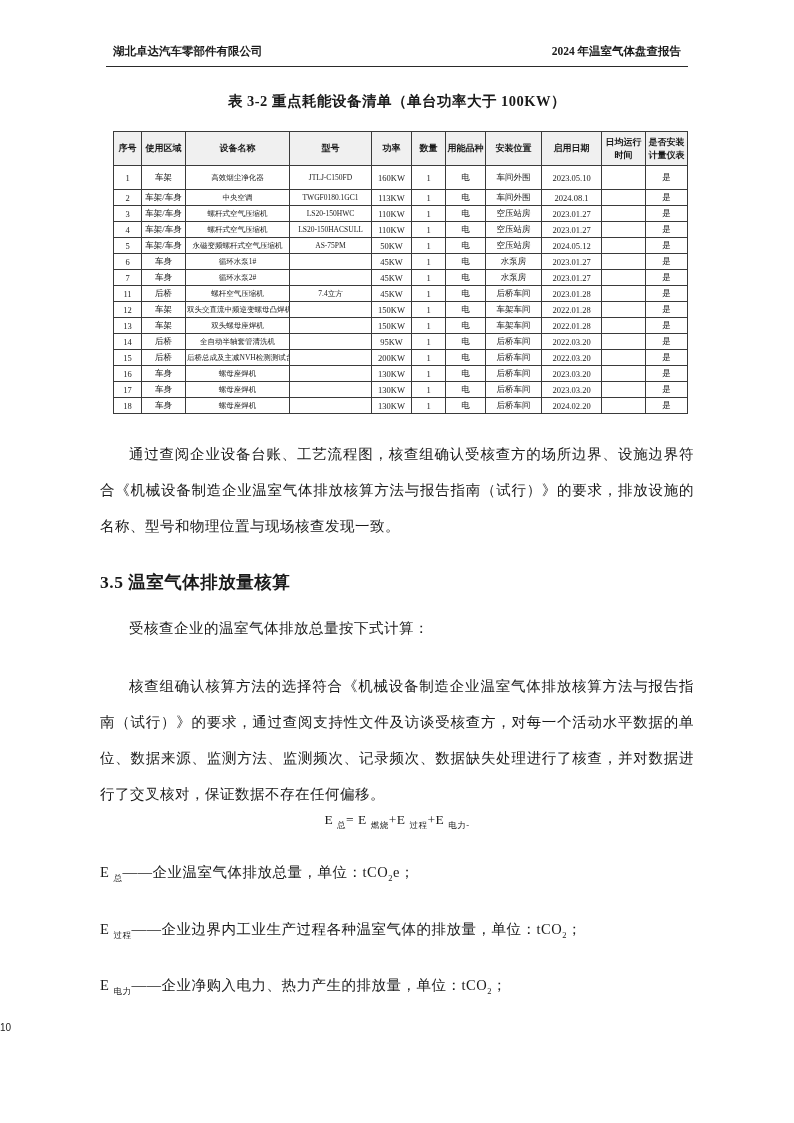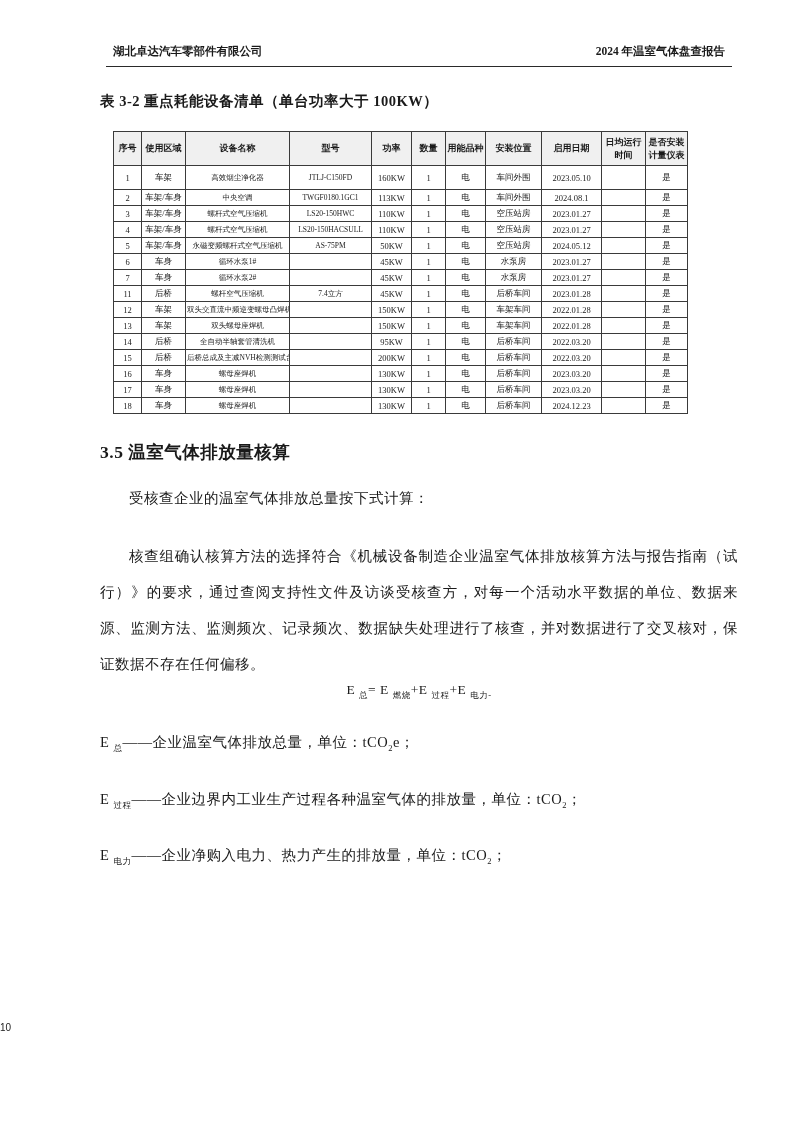--- a/index.html
+++ b/index.html
@@ -1,31 +1,31 @@
 <!DOCTYPE html>
 <html><head>
 <meta charset="utf-8">
 <style>
   * { margin:0; padding:0; box-sizing:border-box; }
   html,body { background:#ffffff; }
   body {
     width:794px; height:1123px; position:relative; overflow:hidden;
     font-family:"Liberation Serif","DejaVu Serif",serif; color:#1a1a1a;
   }
-  .page { width:794px; height:1123px; padding:44px 56px 0 100px; position:relative; }
+  .page { width:794px; height:1123px; padding:44px 100px 0 100px; position:relative; }
 
   .page-header {
     display:flex; justify-content:space-between; align-items:flex-end;
     margin:0 6px; padding:0 7px 7px 7px;
     border-bottom:1.6px solid #2a2a2a;
     font-weight:bold; font-size:11.5px;
   }
 
   .table-title {
-    margin-top:25px; 
+    margin-top:25px; text-align:center;
     font-size:14.5px; font-weight:bold; letter-spacing:0.5px;
   }
 
   table.equip {
     margin:20px 0 8px 13px; width:574px;
     border-collapse:collapse; table-layout:fixed;
   }
   table.equip th, table.equip td {
     border:1px solid #3a3a3a; text-align:center; vertical-align:middle;
     overflow:hidden; white-space:nowrap; padding:0 1px;
@@ -292,27 +292,28 @@
         </tr>
         <tr>
           <td>18</td>
           <td>车身</td>
           <td>螺母座焊机</td>
           <td></td>
           <td>130KW</td>
           <td>1</td>
           <td>电</td>
           <td>后桥车间</td>
-          <td>2024.12.23</td>
+          <td>2024.02.20</td>
           <td></td>
           <td>是</td>
         </tr>
       </tbody>
   </table>
 
+  <p class="body-text">通过查阅企业设备台账、工艺流程图，核查组确认受核查方的场所边界、设施边界符合《机械设备制造企业温室气体排放核算方法与报告指南（试行）》的要求，排放设施的名称、型号和物理位置与现场核查发现一致。</p>
 
   <h2 class="section-heading">3.5 温室气体排放量核算</h2>
 
   <p class="body-text lead-in">受核查企业的温室气体排放总量按下式计算：</p>
 
   <p class="body-text">核查组确认核算方法的选择符合《机械设备制造企业温室气体排放核算方法与报告指南（试行）》的要求，通过查阅支持性文件及访谈受核查方，对每一个活动水平数据的单位、数据来源、监测方法、监测频次、记录频次、数据缺失处理进行了核查，并对数据进行了交叉核对，保证数据不存在任何偏移。</p>
 
   <div class="formula">
     <span><span>E </span><sub>总</sub></span><span><span>= E </span><sub>燃烧</sub></span><span><span>+E </span><sub>过程</sub></span><span><span>+E </span><sub>电力-</sub></span>
   </div>

